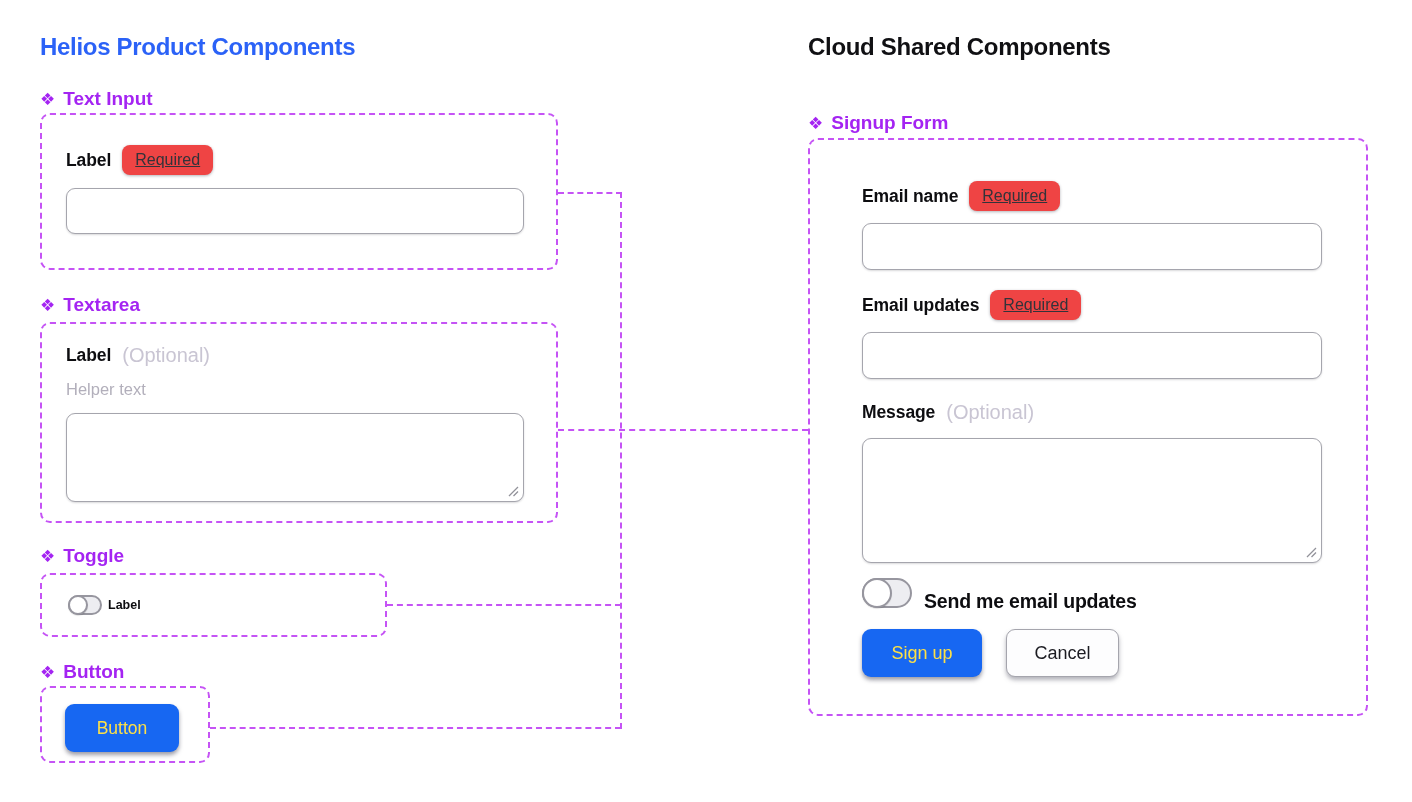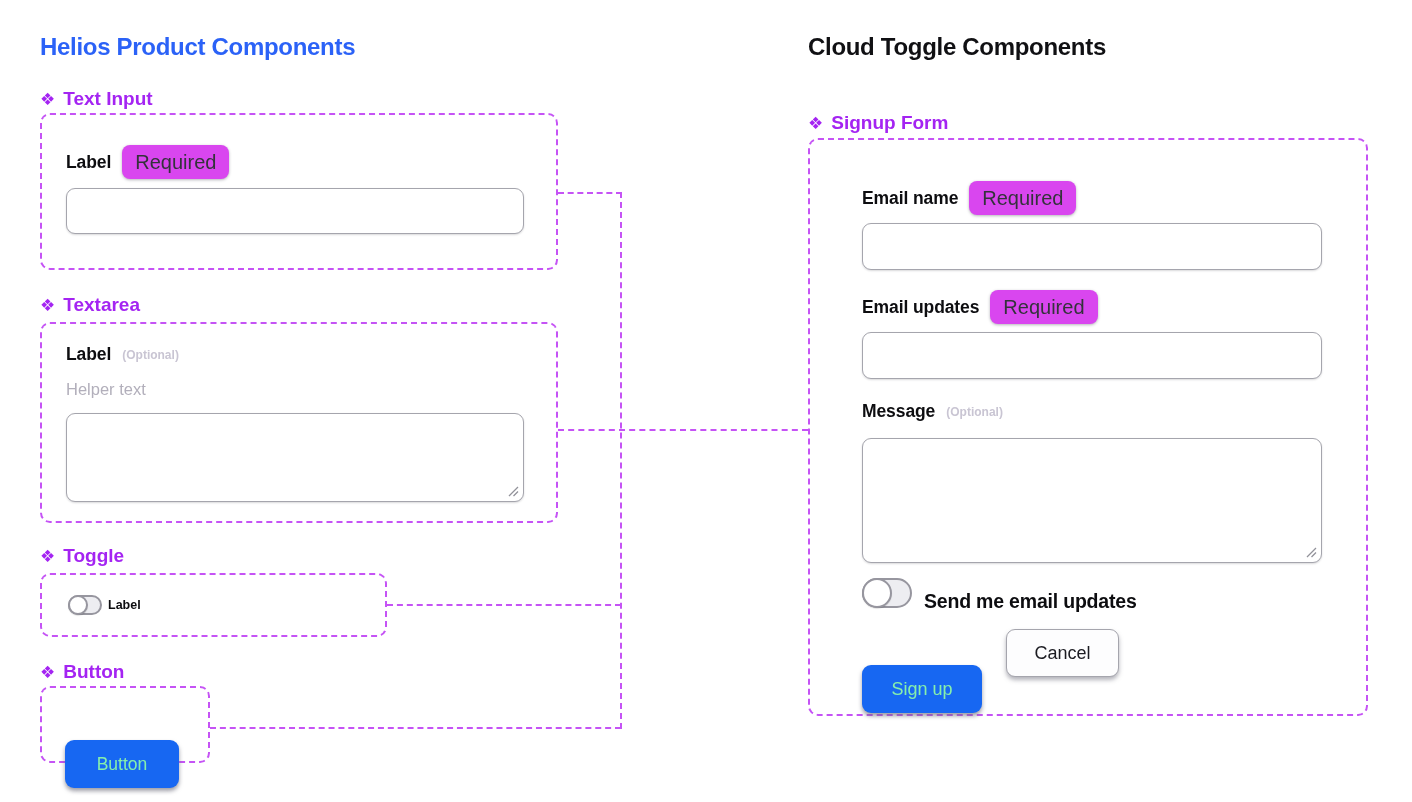--- a/index.html
+++ b/index.html
@@ -50,22 +50,22 @@
   .conn-v{position:absolute;width:0;border-left:2px dashed var(--dash);}
   #conn-textinput{left:558px;top:192px;width:64px;}
   #conn-textarea{left:558px;top:429px;width:250px;}
   #conn-toggle{left:387px;top:604px;width:234px;}
   #conn-button{left:210px;top:727px;width:411px;}
   #conn-trunk{left:620px;top:192px;height:537px;}
 
   
   .label-row{position:absolute;display:flex;align-items:center;gap:11px;white-space:nowrap;}
   .field-label{font-weight:bold;font-size:17.5px;color:var(--ink);letter-spacing:-0.1px;}
-  .optional{font-weight:bold;font-size:12px;color:var(--optional);}
-  .badge{display:inline-block;background:#d946ef;color:#33333a;font-size:20px;line-height:1;padding:7px 13px;border-radius:8px;box-shadow:0 1px 3px rgba(40,40,55,.35);}
+  .optional{font-weight:normal;font-size:20px;color:var(--optional);}
+  .badge{display:inline-block;background:#ef4444;color:#33333a;font-size:16px;line-height:1;padding:7px 13px;border-radius:8px;box-shadow:0 1px 3px rgba(40,40,55,.35);text-decoration:underline;}
   .helper-text{position:absolute;font-size:16.5px;color:var(--helper);white-space:nowrap;}
 
   
   .text-input, .area-wrap textarea{
     background:#fff;border:1px solid var(--input-border);border-radius:9px;
     box-shadow:0 1px 2px rgba(20,20,30,.16);
     font-family:"Liberation Sans", sans-serif;font-size:16px;color:var(--ink);
     outline:none;
   }
   .text-input{position:absolute;padding:0 12px;}
@@ -85,39 +85,39 @@
   #toggle-left{left:68px;top:595px;width:34px;height:20px;}
   #toggle-left .knob{width:20px;height:20px;}
   #toggle-signup{left:862px;top:578px;width:50px;height:30px;}
   #toggle-signup .knob{width:30px;height:30px;}
   #toggle-left-label{position:absolute;left:108px;top:598px;font-size:12.5px;font-weight:bold;color:var(--ink);}
   #toggle-signup-label{position:absolute;left:924px;top:582px;font-size:19.5px;font-weight:bold;color:var(--ink);letter-spacing:-0.2px;margin-top:8px;}
 
   
   .btn{position:absolute;display:flex;align-items:center;justify-content:center;
        border-radius:9px;font-family:"Liberation Sans", sans-serif;cursor:pointer;white-space:nowrap;}
-  .btn-primary{background:var(--btn-blue);color:#86efac;border:none;box-shadow:0 3px 4px rgba(105,105,120,.65);margin-top:36px;}
+  .btn-primary{background:var(--btn-blue);color:#fde047;border:none;box-shadow:0 3px 4px rgba(105,105,120,.65);}
   .btn-secondary{background:#fdfdfe;color:#1c1c22;border:1.5px solid var(--input-border);box-shadow:0 3px 4px rgba(105,105,120,.5);}
   #btn-left{left:65px;top:704px;width:114px;height:48px;font-size:17.5px;}
   #btn-signup{left:862px;top:629px;width:120px;height:48px;font-size:18px;}
   #btn-cancel{left:1006px;top:629px;width:113px;height:48px;font-size:18px;}
 </style>
 </head>
 <body>
 
 <div class="canvas">
 
   <div class="conn-h" id="conn-textinput"></div>
   <div class="conn-h" id="conn-textarea"></div>
   <div class="conn-h" id="conn-toggle"></div>
   <div class="conn-h" id="conn-button"></div>
   <div class="conn-v" id="conn-trunk"></div>
 
   <div class="page-title" id="left-title">Helios Product Components</div>
-  <div class="page-title" id="right-title">Cloud Toggle Components</div>
+  <div class="page-title" id="right-title">Cloud Shared Components</div>
 
   <div class="section-heading" id="h-textinput">
     <span class="icon-component">❖</span>
     <span>Text Input</span>
   </div>
   <div class="section-heading" id="h-textarea">
     <span class="icon-component">❖</span>
     <span>Textarea</span>
   </div>
   <div class="section-heading" id="h-toggle">

